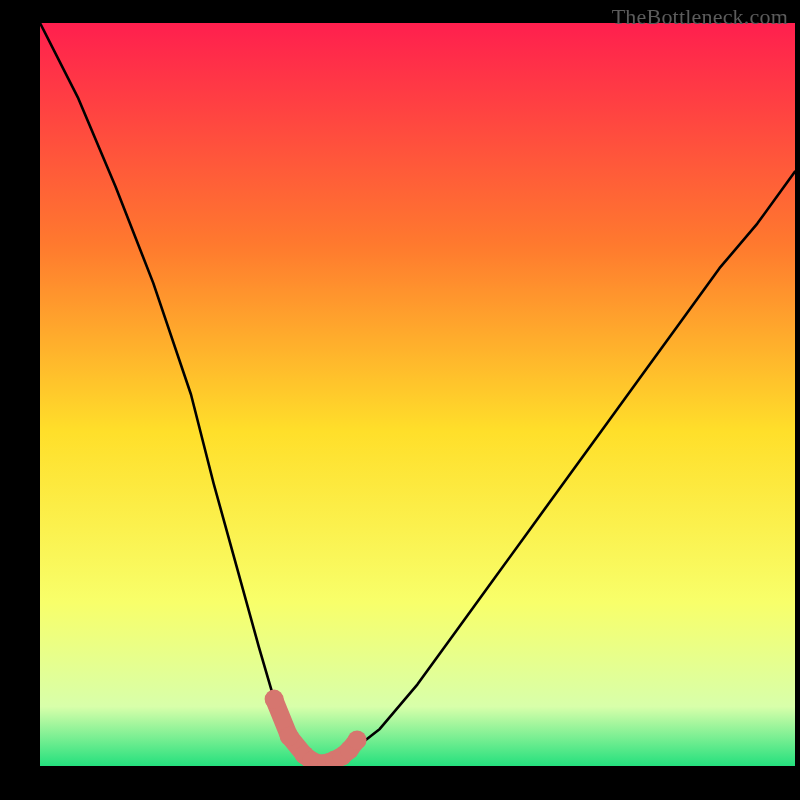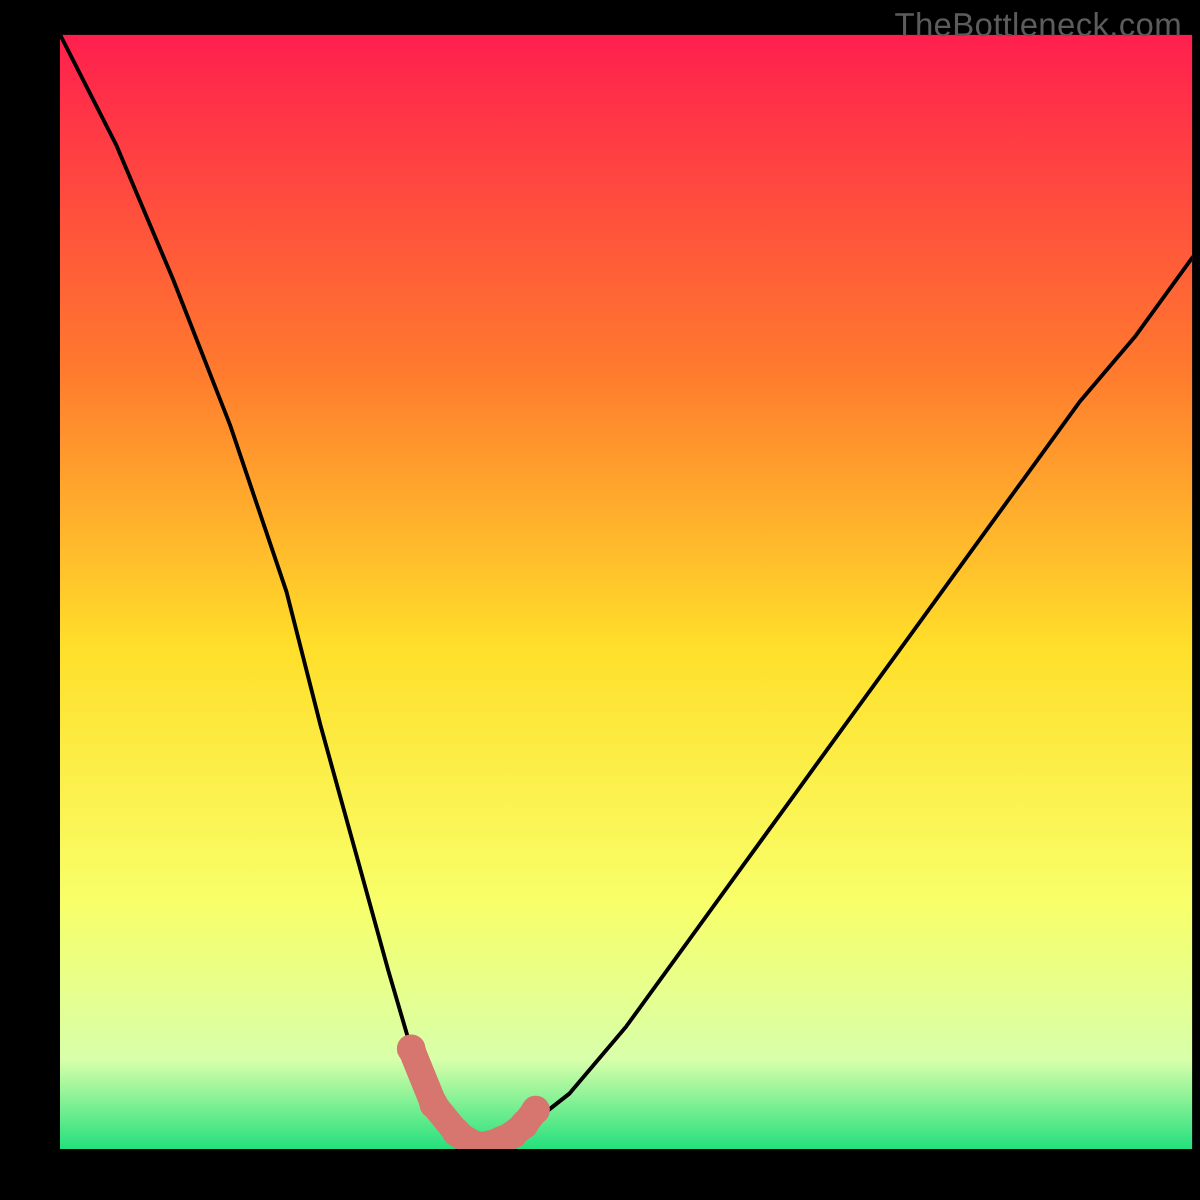--- a/index.html
+++ b/index.html
@@ -9,20 +9,21 @@
     height: 800px;
     overflow: hidden;
     background: #000;
     font-family: Arial, Helvetica, sans-serif;
   }
   .frame {
     position: relative;
     width: 800px;
     height: 800px;
     background: #000;
+    font-family: Liberation Serif, serif;
   }
   .watermark {
     position: absolute;
     top: 4px;
     right: 12px;
     color: #5c5c5c;
     font-size: 22px;
     font-weight: 500;
     letter-spacing: 0.2px;
     z-index: 10;

